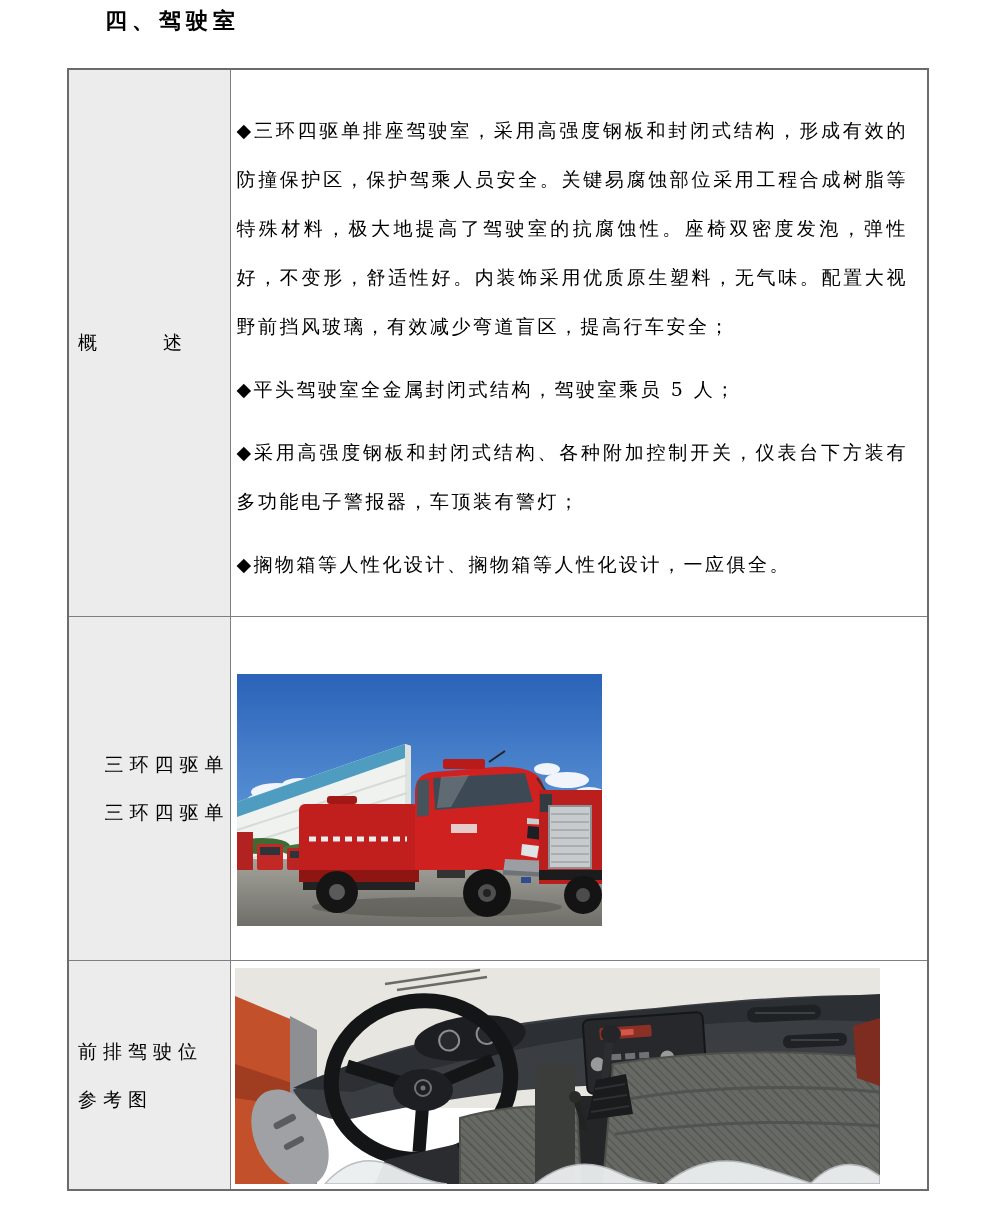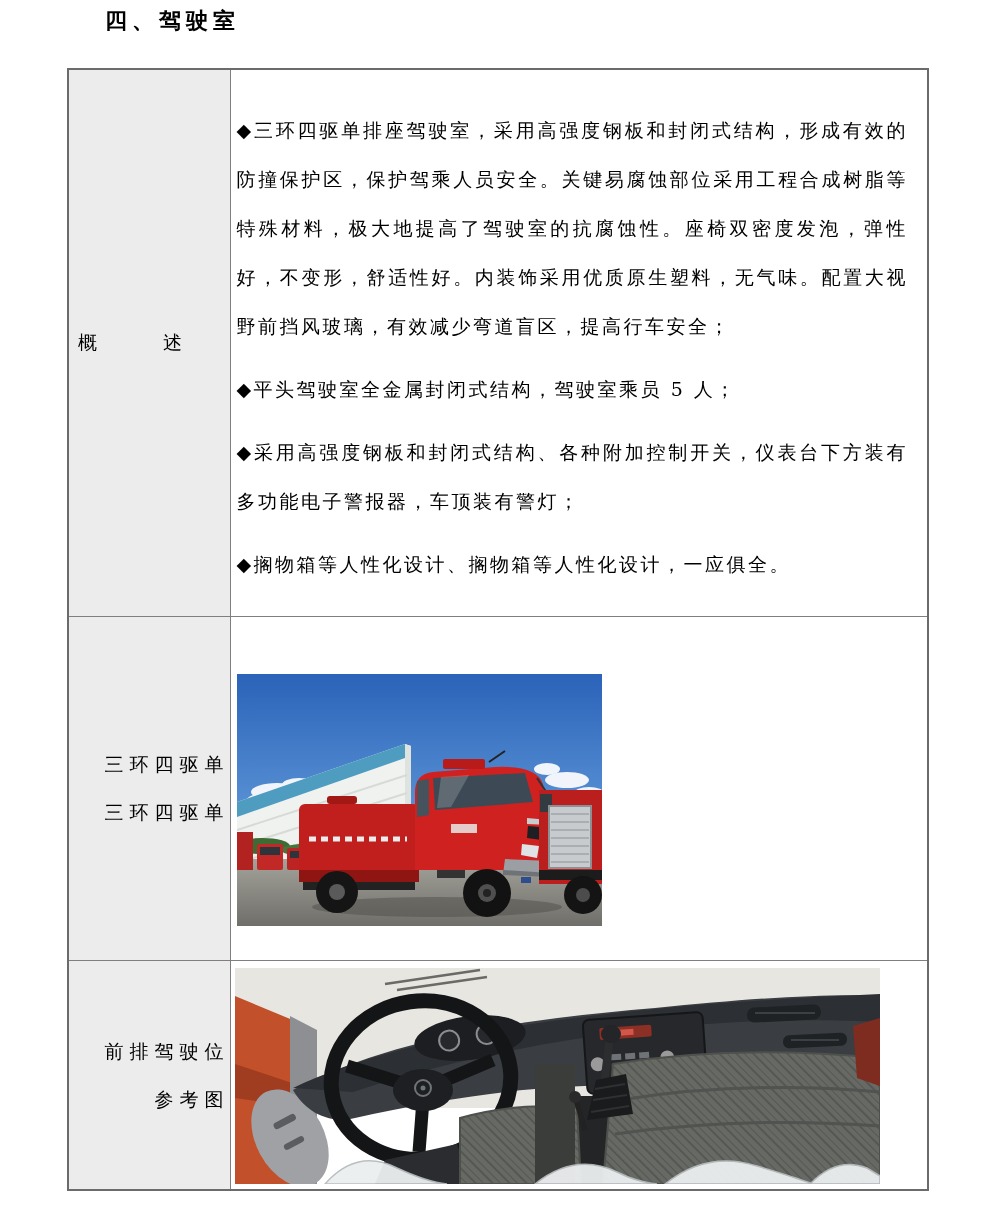--- a/index.html
+++ b/index.html
@@ -53,21 +53,21 @@
     white-space: nowrap;
     overflow: hidden;
     letter-spacing: 66px;
   }
   .label-lines {
     margin-left: 9px;
     line-height: 48px;
     letter-spacing: 6px;
   }
   td.pad-up   { padding-bottom: 58px; }
-  td.pad-down { padding-top: 26px; text-align: right; }
+  td.pad-down { padding-top: 26px; }
 
   .overview-text { padding: 10px 19px 0 6px; }
   .overview-text p {
     margin: 14px 0 0 0;
     font-size: 19px;
     line-height: 49px;
     letter-spacing: 2.5px;
     text-align: justify;
     text-justify: inter-character;
   }

